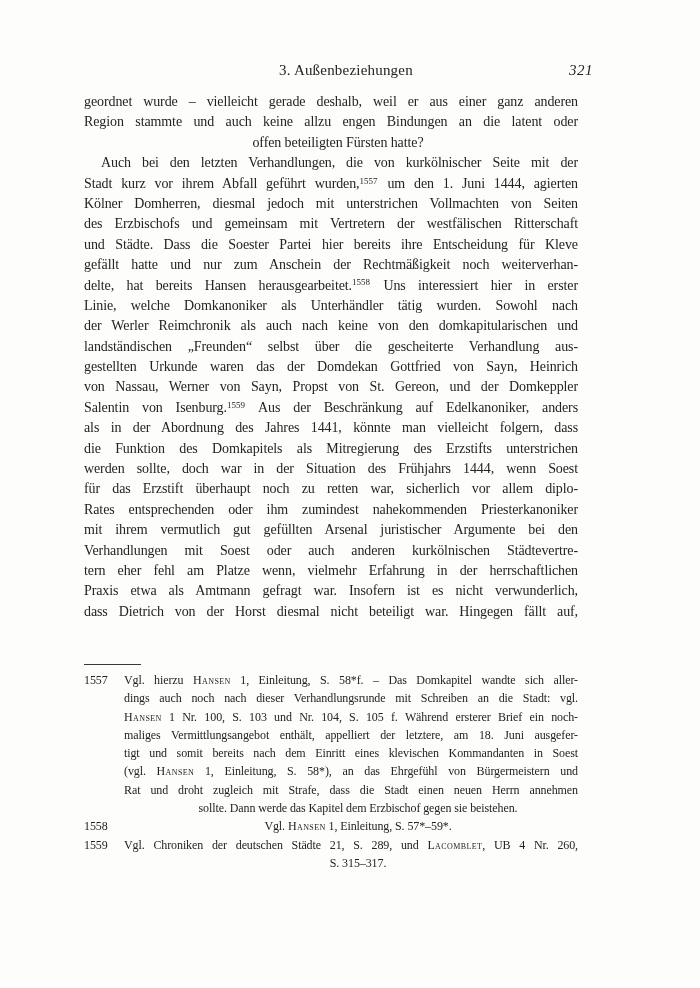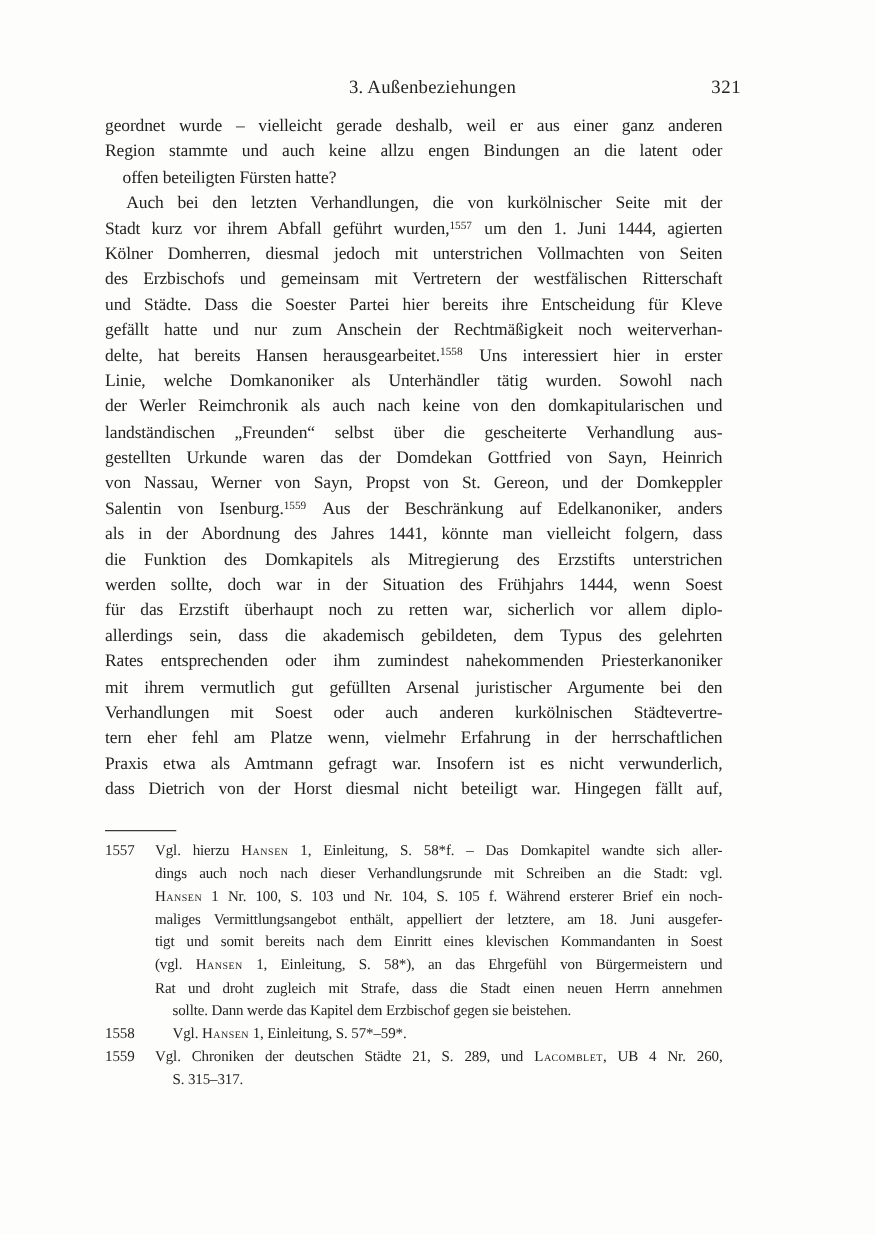--- a/index.html
+++ b/index.html
@@ -14,35 +14,35 @@
     background: #fdfdfc;
     color: #242321;
     overflow: hidden;
   }
   .running-head {
     position: absolute;
     top: 60px; left: 99px; width: 494px; height: 20px;
     font-size: 15px; line-height: 20px;
   }
   .running-title { width: 100%; text-align: center; letter-spacing: 0.2px; }
-  .page-number { position: absolute; right: 0; top: 0; letter-spacing: 0.5px; }
+  .page-number { position: absolute; right: 0; top: 0; letter-spacing: 0.5px; font-style: italic; }
   .body-text {
     position: absolute;
     top: 92px; left: 84px; width: 494px;
     font-size: 14px;
     letter-spacing: -0.1px;
   }
   .body-text .line { height: 20.4px; line-height: 20.4px; }
   .line {
     overflow: hidden;
     text-align: justify;
     white-space: normal;
   }
   .line.just::after { content: ""; display: inline-block; width: 100%; height: 0; }
-  .line.unjust { text-align: left; margin-left: 14px; }
+  .line.unjust { text-align: center; margin-left: 14px; }
   .line.indent { text-indent: 17px; }
   .fn-sep {
     position: absolute;
     top: 664px; left: 84px; width: 57px; height: 0;
     border-top: 1.2px solid #3a3937;
   }
   .footnotes {
     position: absolute;
     top: 671px; left: 84px; width: 494px;
     font-size: 12px;
@@ -83,21 +83,20 @@
       <div class="line just">Linie, welche Domkanoniker als Unterhändler tätig wurden. Sowohl nach</div>
       <div class="line just">der Werler Reimchronik als auch nach keine von den domkapitularischen und</div>
       <div class="line just">landständischen „Freunden“ selbst über die gescheiterte Verhandlung aus-</div>
       <div class="line just">gestellten Urkunde waren das der Domdekan Gottfried von Sayn, Heinrich</div>
       <div class="line just">von Nassau, Werner von Sayn, Propst von St. Gereon, und der Domkeppler</div>
       <div class="line just">Salentin von Isenburg.<sup class="fnref">1559</sup> Aus der Beschränkung auf Edelkanoniker, anders</div>
       <div class="line just">als in der Abordnung des Jahres 1441, könnte man vielleicht folgern, dass</div>
       <div class="line just">die Funktion des Domkapitels als Mitregierung des Erzstifts unterstrichen</div>
       <div class="line just">werden sollte, doch war in der Situation des Frühjahrs 1444, wenn Soest</div>
       <div class="line just">für das Erzstift überhaupt noch zu retten war, sicherlich vor allem diplo-</div>
-      <div class="line just">allerdings sein, dass die akademisch gebildeten, dem Typus des gelehrten</div>
       <div class="line just">Rates entsprechenden oder ihm zumindest nahekommenden Priesterkanoniker</div>
       <div class="line just">mit ihrem vermutlich gut gefüllten Arsenal juristischer Argumente bei den</div>
       <div class="line just">Verhandlungen mit Soest oder auch anderen kurkölnischen Städtevertre-</div>
       <div class="line just">tern eher fehl am Platze wenn, vielmehr Erfahrung in der herrschaftlichen</div>
       <div class="line just">Praxis etwa als Amtmann gefragt war. Insofern ist es nicht verwunderlich,</div>
       <div class="line just">dass Dietrich von der Horst diesmal nicht beteiligt war. Hingegen fällt auf,</div>
     </div>
 
   <div class="fn-sep"></div>
 

